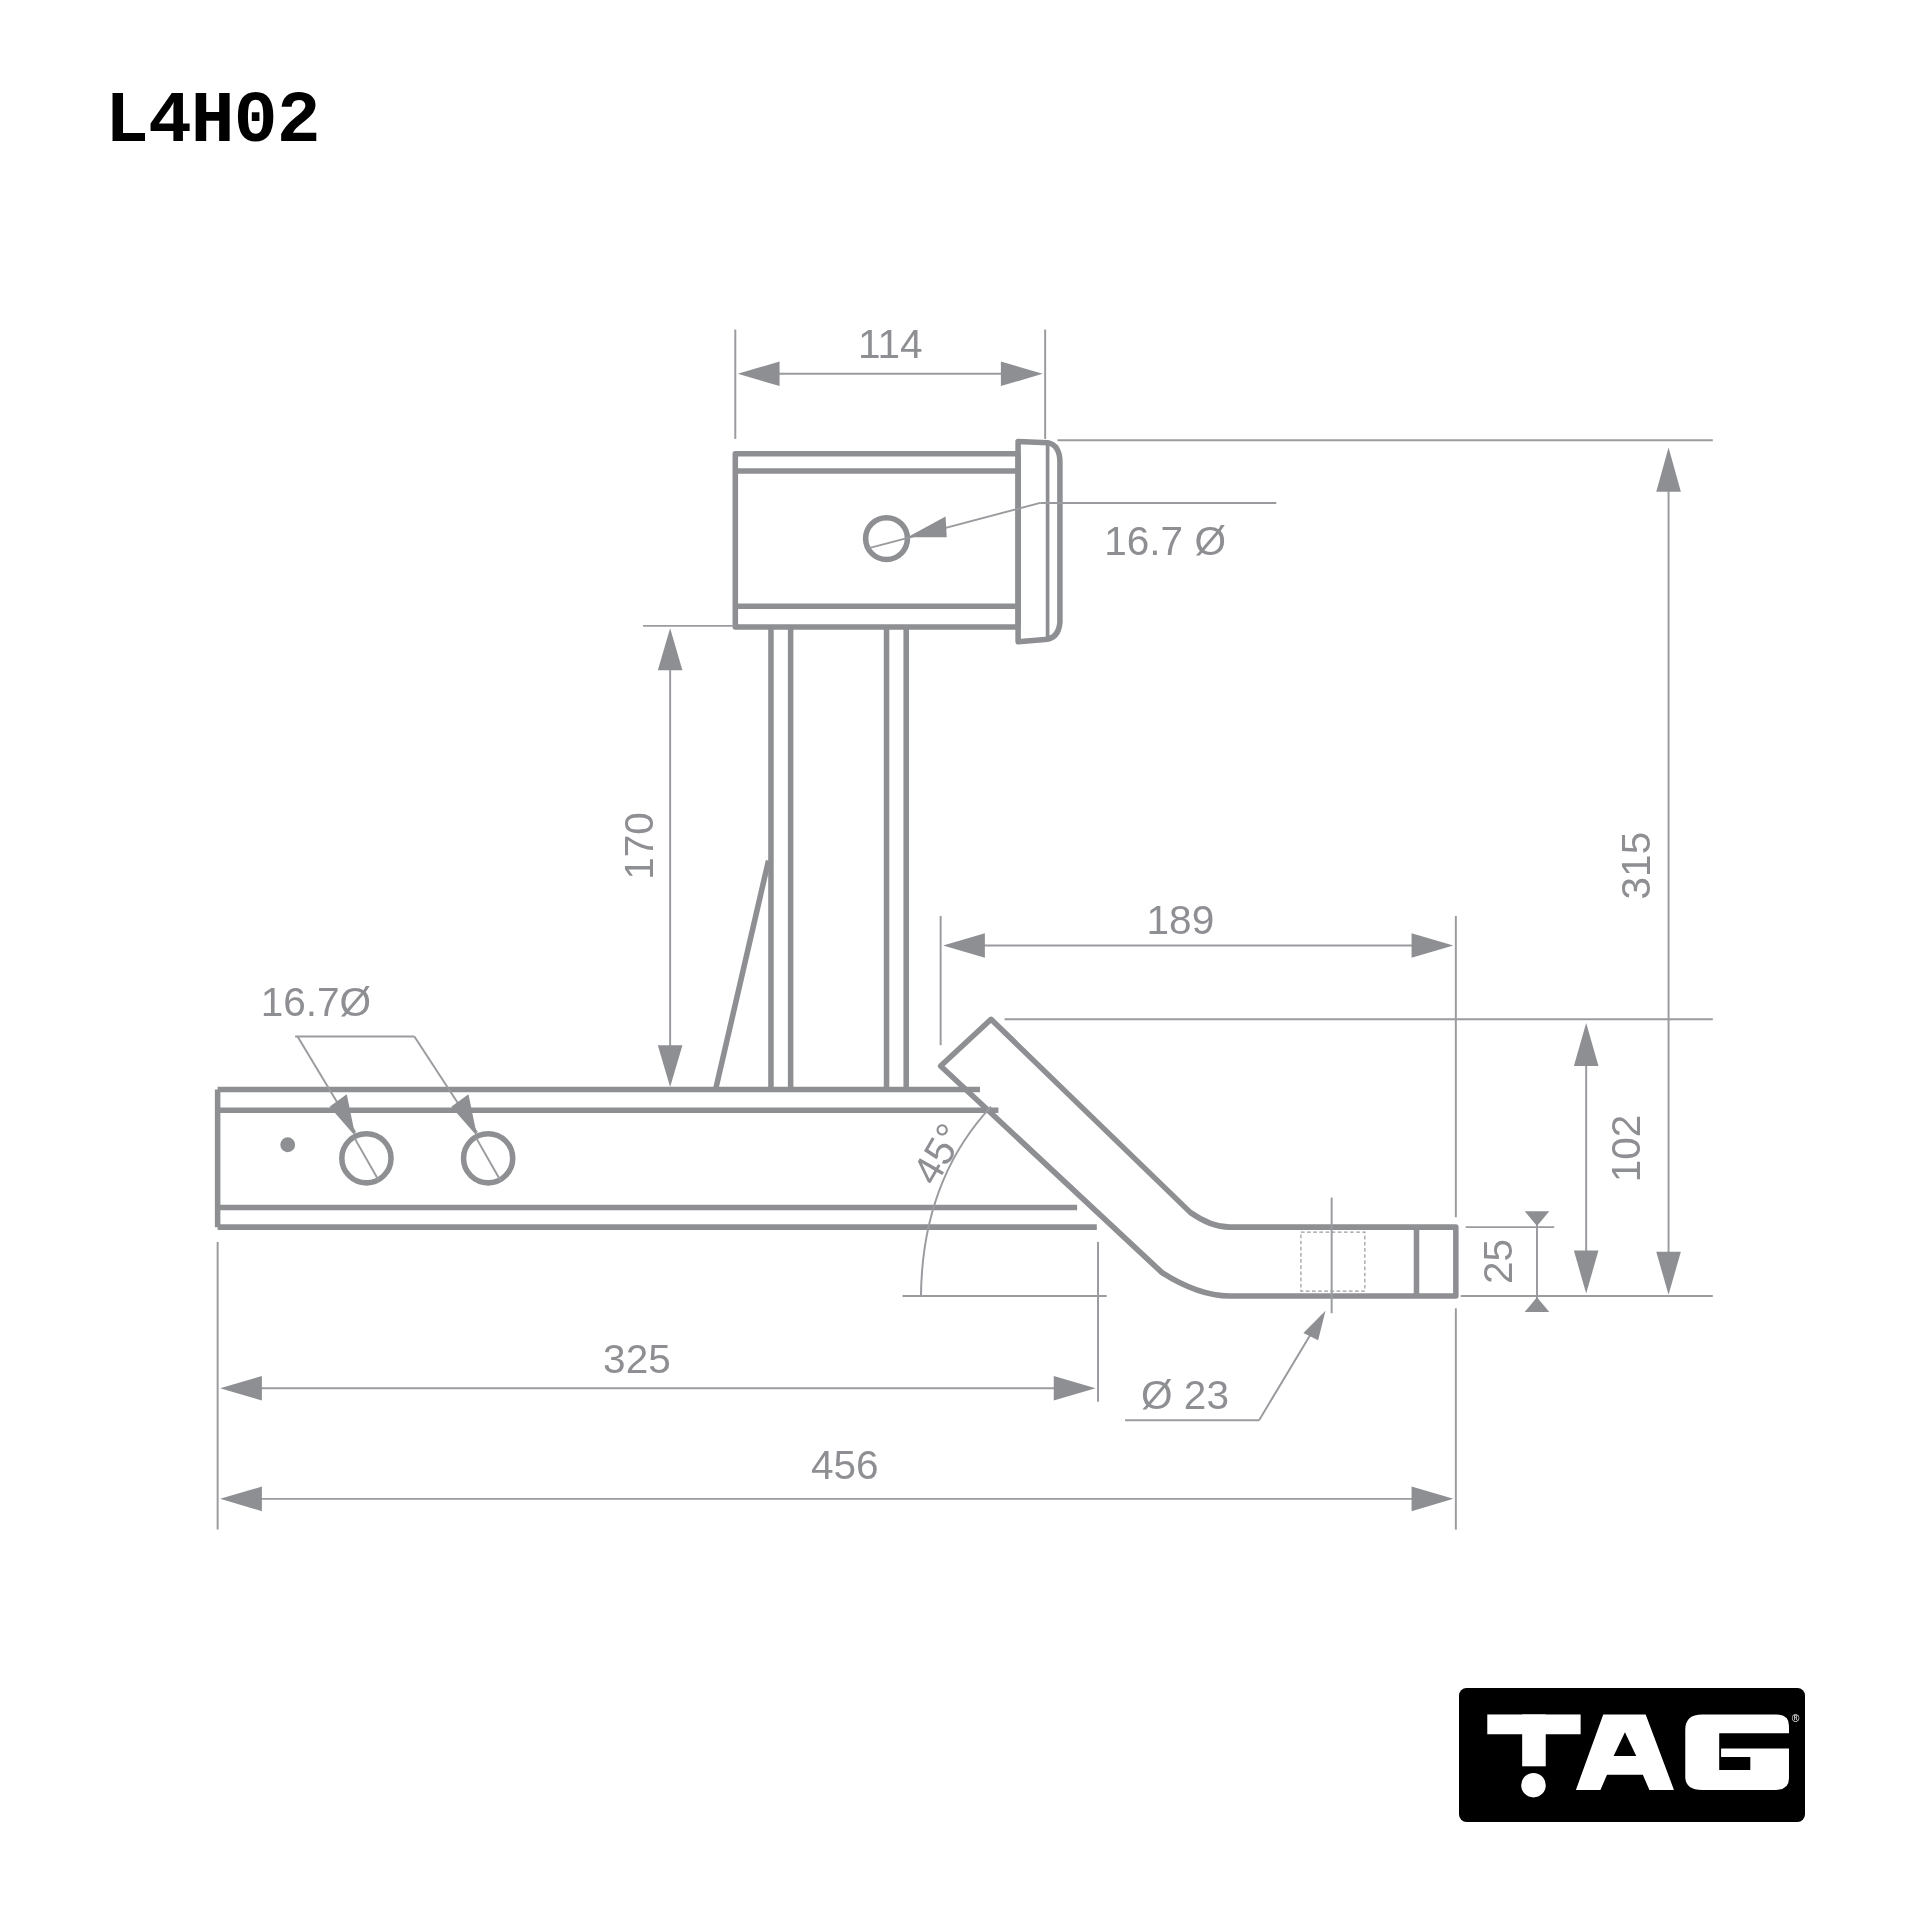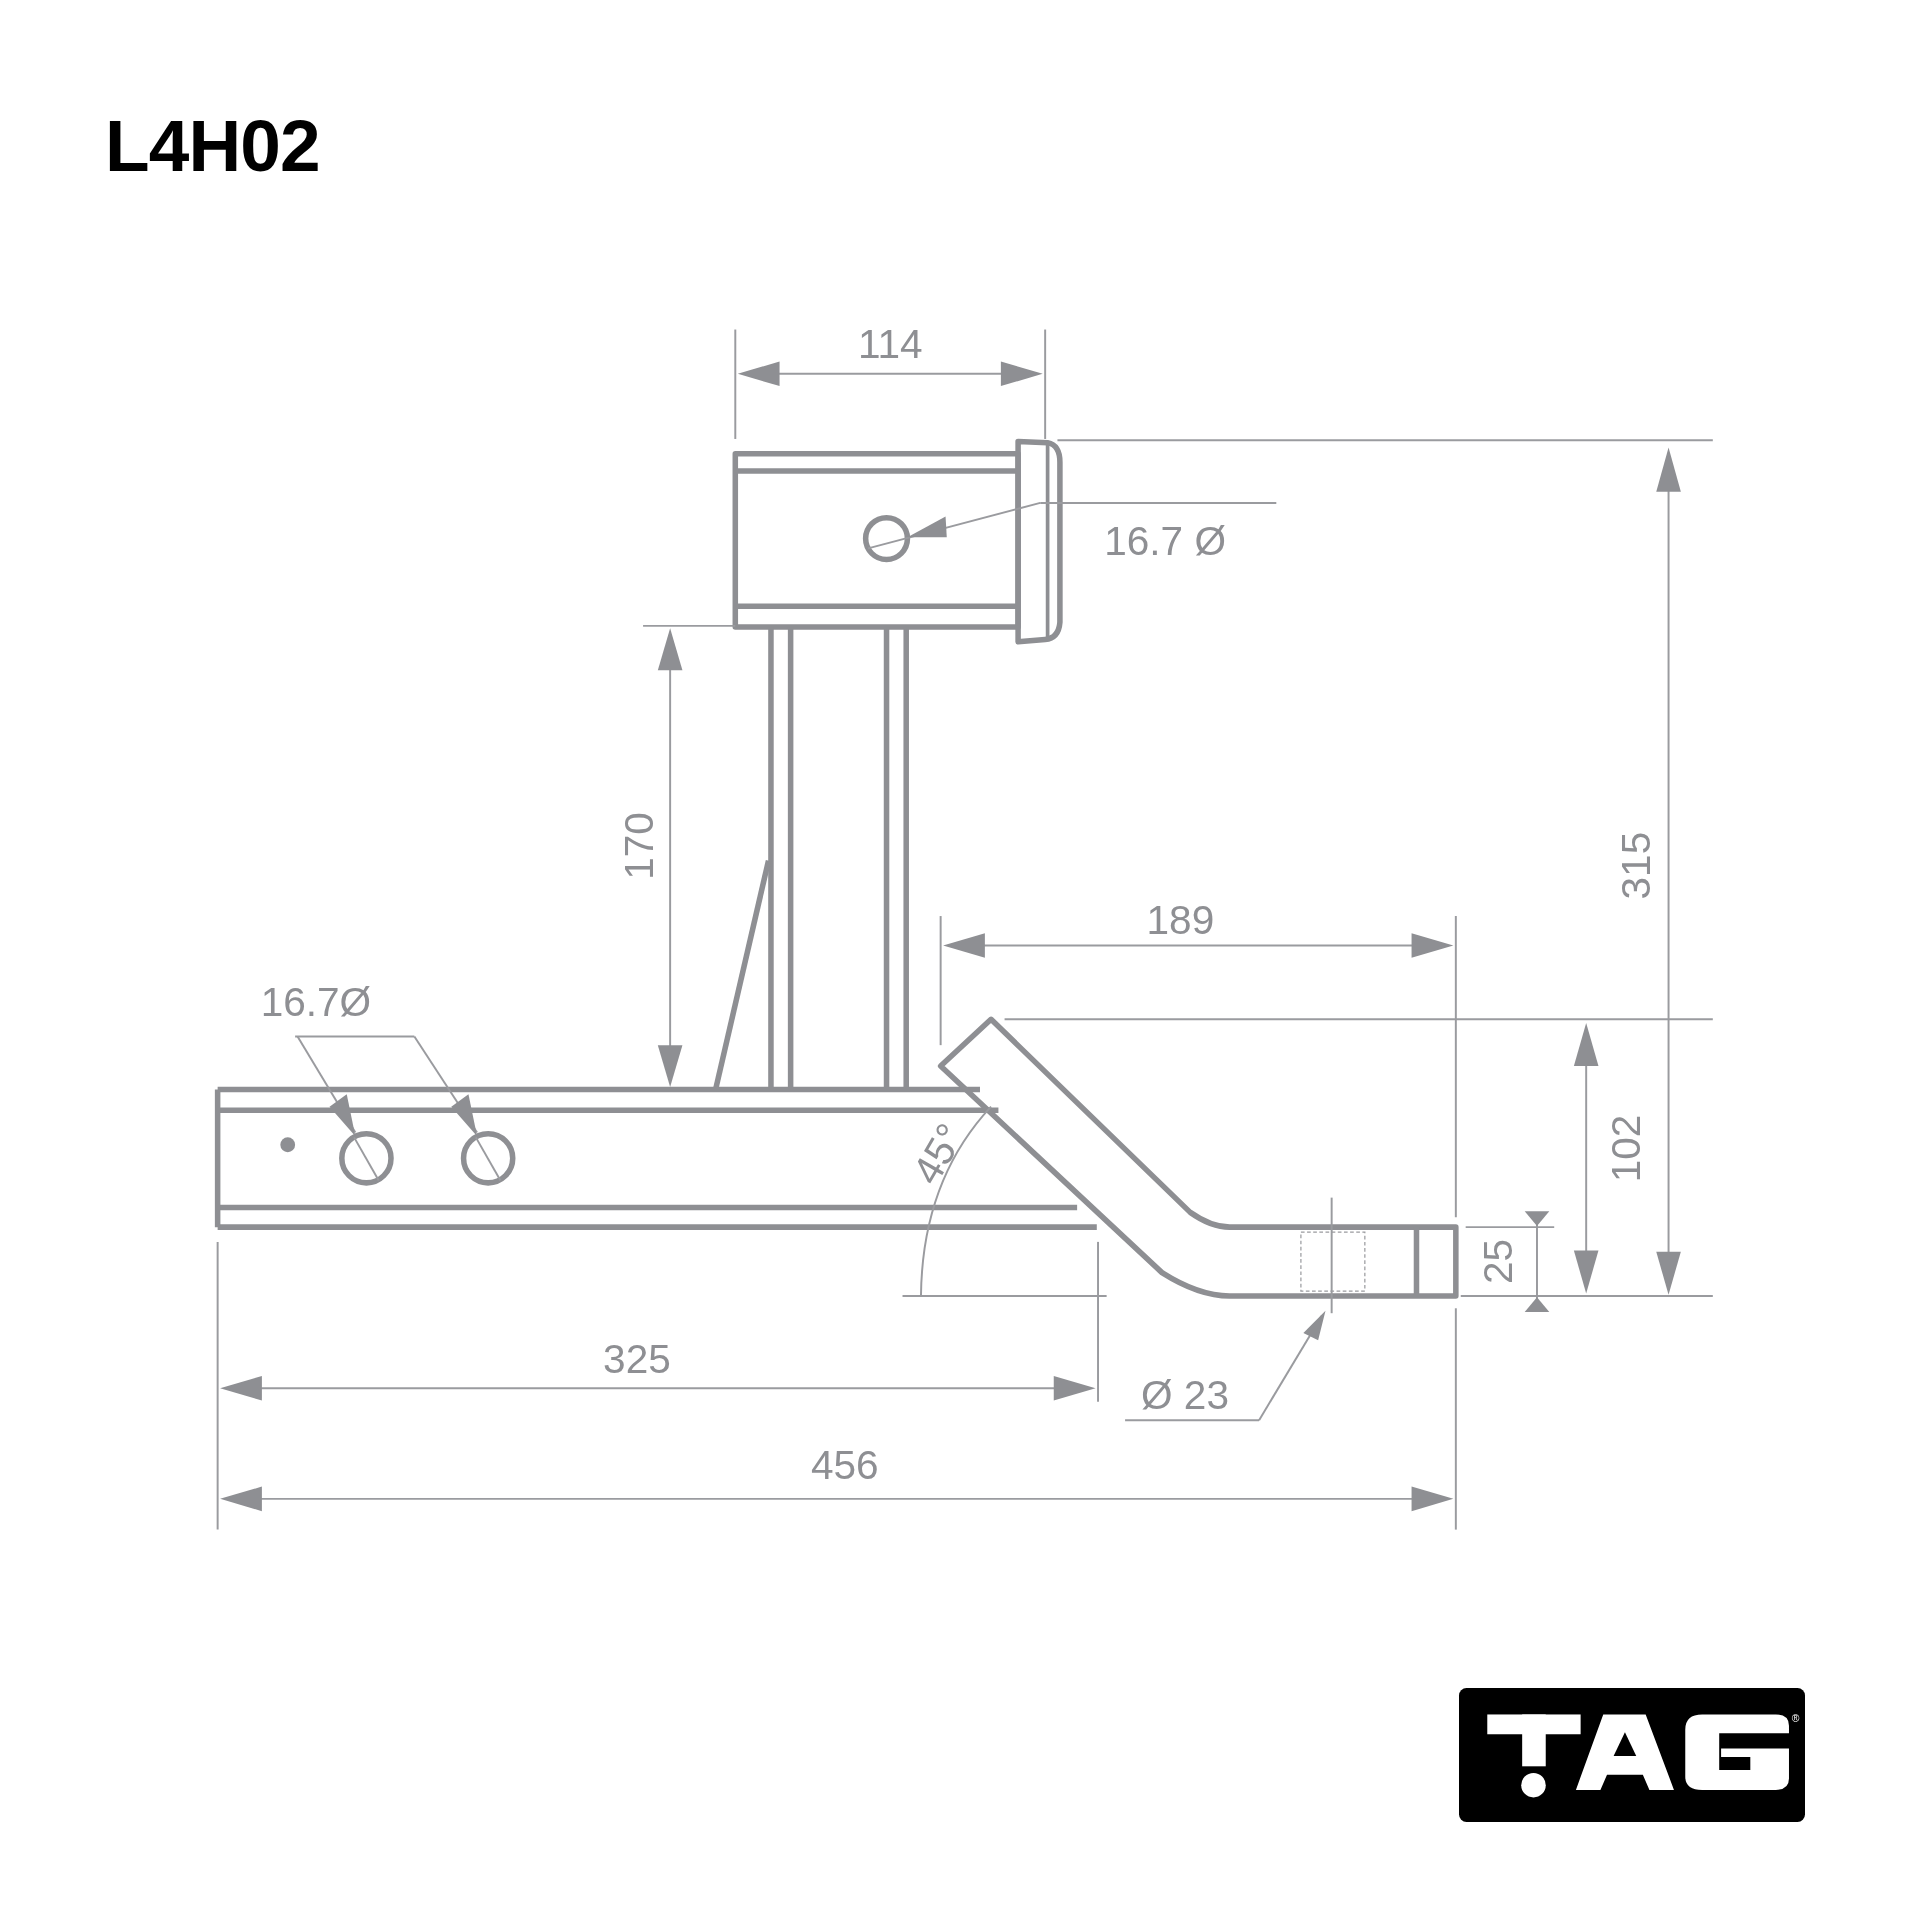--- a/index.html
+++ b/index.html
@@ -1,18 +1,18 @@
 <!DOCTYPE html>
 <html style="font-size:15px"><head>
 <meta charset="utf-8">
 <style>
   html, body { margin: 0; padding: 0; background: #ffffff; }
   body { width: 1928px; height: 1928px; position: relative; overflow: hidden; font-family: "Liberation Sans", sans-serif; }
   #drawing { position: absolute; left: 0; top: 0; width: 1928px; height: 1928px; }
-  .title { position: absolute; left: 105px; top: 104px; font-family: Liberation Sans, sans-serif; font-weight: bold; font-size: 73px; letter-spacing: -0.9px; color: #000; }
+  .title { position: absolute; left: 105px; top: 80px; font-family: Liberation Mono, monospace; font-weight: bold; font-size: 73px; letter-spacing: -0.9px; color: #000; }
   .dim { font-family: "Liberation Sans", sans-serif; font-size: 33px; fill: #8e8f93; }
   .part { fill: none; stroke: #8e8f93; stroke-width: 4.5; stroke-linejoin: round; }
   .thin { fill: none; stroke: #9a9b9f; stroke-width: 1.6; }
   .arrow { fill: #8e8f93; }
   .logo { position: absolute; left: 1459px; top: 1688px; width: 346px; height: 134px; background: #000; border-radius: 7.5px; }
 </style>
 </head>
 <body>
 
 <div class="title">L4H02</div>

